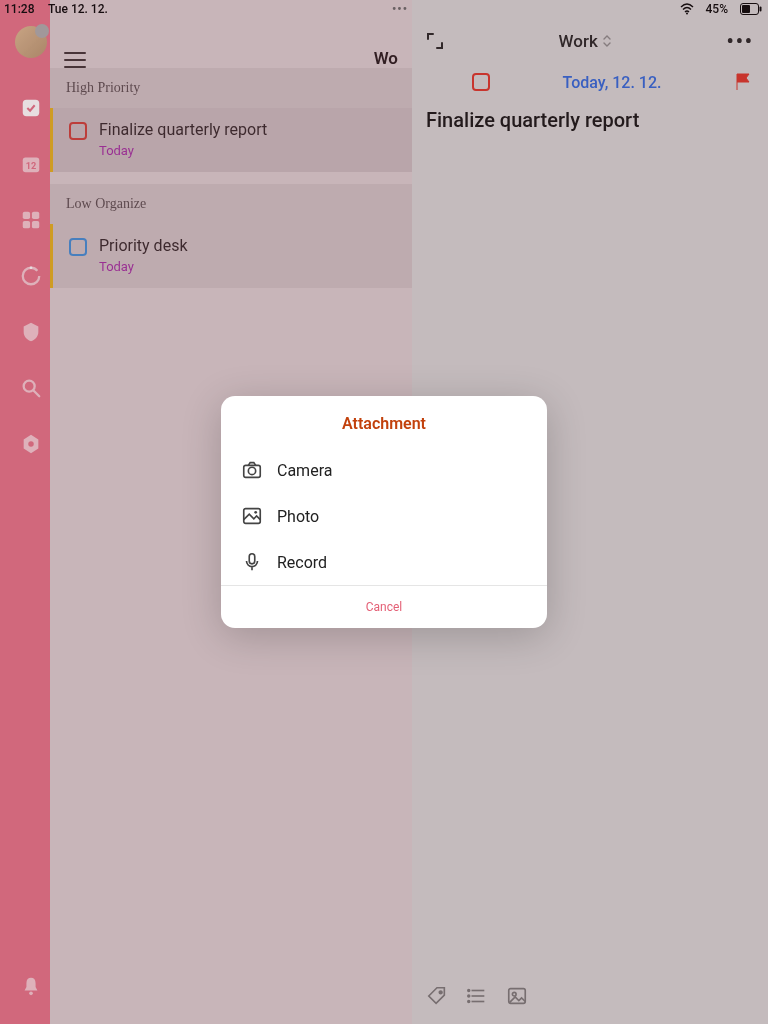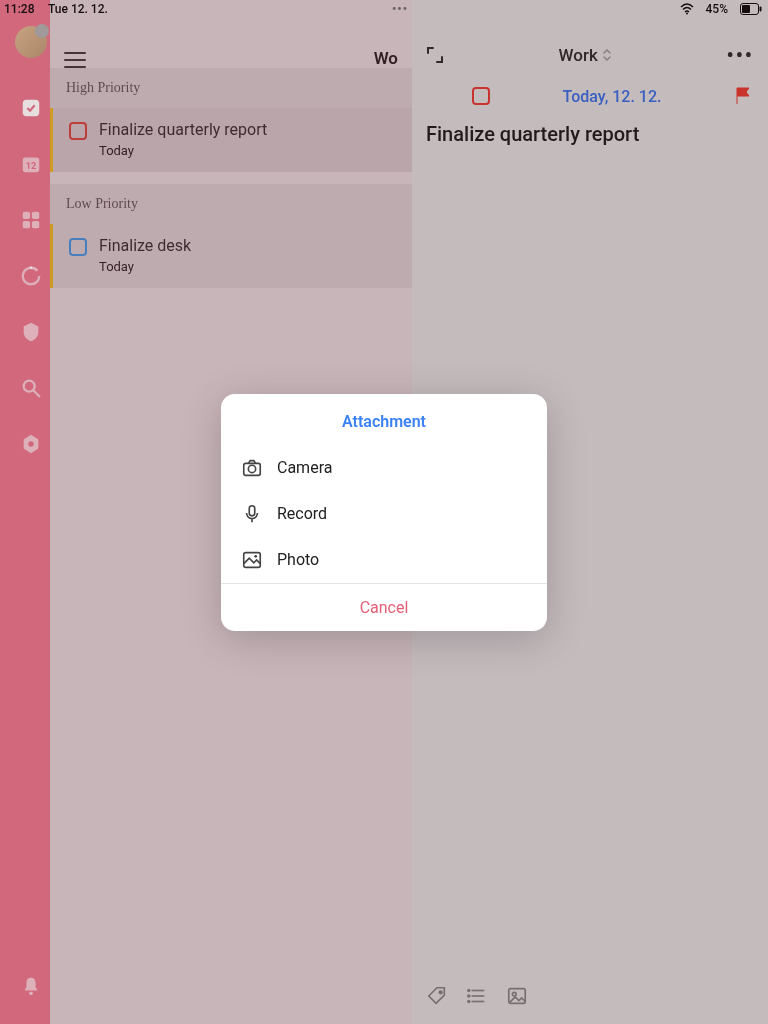--- a/index.html
+++ b/index.html
@@ -26,42 +26,42 @@
   .hamburger span { height: 2px; background: #222; border-radius: 1px; }
   .list-title { margin-left: auto; font-size: 17px; font-weight: 600; }
   .section-header { padding: 12px 16px; font-size: 14px; color: #444; background: #dcdcdc; font-family: Liberation Serif, serif; }
   .task-card { background: #dcdcdc; margin: 0 0 12px 0; padding: 12px 16px 14px 16px; position: relative; border-left: 3px solid #f5c400; }
   .task-card.selected { background: #d3d3d3; }
   .task-row { display: flex; align-items: flex-start; gap: 12px; }
   .checkbox { width: 18px; height: 18px; border: 2px solid #2196f3; border-radius: 4px; flex-shrink: 0; margin-top: 2px; }
   .checkbox.red { border-color: #d93025; }
   .task-body { flex: 1; }
   .task-title { font-size: 16px; color: #111; margin-bottom: 4px; }
-  .task-sub { font-size: 13px; color: #000000; }
-
-  .detail-panel { position: absolute; left: 412px; top: 0; width: 356px; height: 1024px; background: #d5d5d5; padding-top: 32px; }
+  .task-sub { font-size: 13px; color: #a21caf; }
+
+  .detail-panel { position: absolute; left: 412px; top: 0; width: 356px; height: 1024px; background: #d5d5d5; padding-top: 18px; }
   .detail-header { display: flex; align-items: center; height: 46px; padding: 0 14px; gap: 10px; }
   .expand-icon { width: 18px; height: 18px; }
   .detail-title { flex: 1; text-align: center; font-size: 17px; font-weight: 500; color: #222; display:flex; align-items:center; justify-content:center; gap:4px;}
   .sort-caret svg { display:block; }
   .more-dots { font-size: 20px; letter-spacing: 2px; color: #222; font-weight: bold; }
   .detail-meta { display: flex; align-items: center; padding: 8px 14px; gap: 12px; margin-left: 46px; }
   .detail-check { width: 18px; height: 18px; border: 2px solid #d93025; border-radius: 4px; }
   .detail-date { flex: 1; text-align: center; font-size: 16px; color: #2b65d9; font-weight: 500; }
   .flag-icon { width: 20px; height: 20px; }
   .detail-task-title { padding: 8px 14px; font-size: 20px; font-weight: 500; color: #111; }
   .detail-toolbar { position: absolute; bottom: 6px; left: 0; right: 0; height: 40px; display: flex; align-items: center; gap: 18px; padding: 0 14px; }
   .tool-icon { width: 22px; height: 22px; stroke: #777; fill: none; stroke-width: 1.8; }
 
   .overlay { position: absolute; inset: 0; background: rgba(120, 70, 82, 0.18); display: flex; align-items: center; justify-content: center; z-index: 10; }
   .modal { width: 326px; background: #fff; border-radius: 14px; overflow: hidden; box-shadow: 0 8px 40px rgba(0,0,0,0.2); }
-  .modal-title { text-align: center; font-size: 16px; font-weight: 600; padding: 18px 0 14px; color: #3b82f6; }
+  .modal-title { text-align: center; font-size: 16px; font-weight: 600; padding: 18px 0 14px; color: #c2410c; }
   .modal-item { display: flex; align-items: center; gap: 14px; padding: 12px 20px; font-size: 16px; color: #222; text-align: right; }
   .modal-item svg { width: 22px; height: 22px; stroke: #444; fill: none; stroke-width: 1.8; }
-  .modal-cancel { border-top: 1px solid #e5e5e5; text-align: center; padding: 14px 0; font-size: 16px; color: #e46076; }
+  .modal-cancel { border-top: 1px solid #e5e5e5; text-align: center; padding: 14px 0; font-size: 12px; color: #e46076; }
 
   .dim-left { position:absolute; left:50px; top:0; width:362px; height:1024px; background:rgba(160,100,115,0.22); z-index:4; pointer-events:none; }
 </style>
 </head>
 <body>
 
 <div class="status-bar">
   <span class="status-left">11:28</span>
   <span class="status-date">Tue 12. 12.</span>
   <span class="status-dots-mid">•••</span>
@@ -151,26 +151,26 @@
   <div class="task-card selected">
     <div class="task-row">
       <div class="checkbox red"></div>
       <div class="task-body">
         <div class="task-title">Finalize quarterly report</div>
         <div class="task-sub">Today</div>
       </div>
     </div>
   </div>
 
-  <div class="section-header">Low Priority</div>
+  <div class="section-header">Low Organize</div>
   <div class="task-card">
     <div class="task-row">
       <div class="checkbox"></div>
       <div class="task-body">
-        <div class="task-title">Finalize desk</div>
+        <div class="task-title">Priority desk</div>
         <div class="task-sub">Today</div>
       </div>
     </div>
   </div>
 </div>
 
 <div class="dim-left"></div>
 
 <div class="detail-panel">
   <div class="detail-header">
@@ -229,31 +229,31 @@
       <svg viewBox="0 0 24 24">
           <rect x="3" y="7" width="18" height="13" rx="2"></rect>
           <path d="M8 7 L10 4 H14 L16 7"></path>
           <circle cx="12" cy="13" r="4"></circle>
         </svg>
       <span>Camera</span>
     </div>
 
     <div class="modal-item">
       <svg viewBox="0 0 24 24">
-          <rect x="9" y="3" width="6" height="11" rx="3"></rect>
-          <path d="M6 11 A6 6 0 0 0 18 11 M12 17 V21"></path>
-        </svg>
-      <span>Record</span>
-    </div>
-
-    <div class="modal-item">
-      <svg viewBox="0 0 24 24">
           <rect x="3" y="4" width="18" height="16" rx="2"></rect>
           <path d="M3 16 L9 10 L14 15 L17 12 L21 16"></path>
           <circle cx="16" cy="8" r="1.5" fill="#444" stroke="none"></circle>
         </svg>
       <span>Photo</span>
     </div>
 
+    <div class="modal-item">
+      <svg viewBox="0 0 24 24">
+          <rect x="9" y="3" width="6" height="11" rx="3"></rect>
+          <path d="M6 11 A6 6 0 0 0 18 11 M12 17 V21"></path>
+        </svg>
+      <span>Record</span>
+    </div>
+
 
     <div class="modal-cancel">Cancel</div>
   </div>
 </div>
 
 </body></html>

